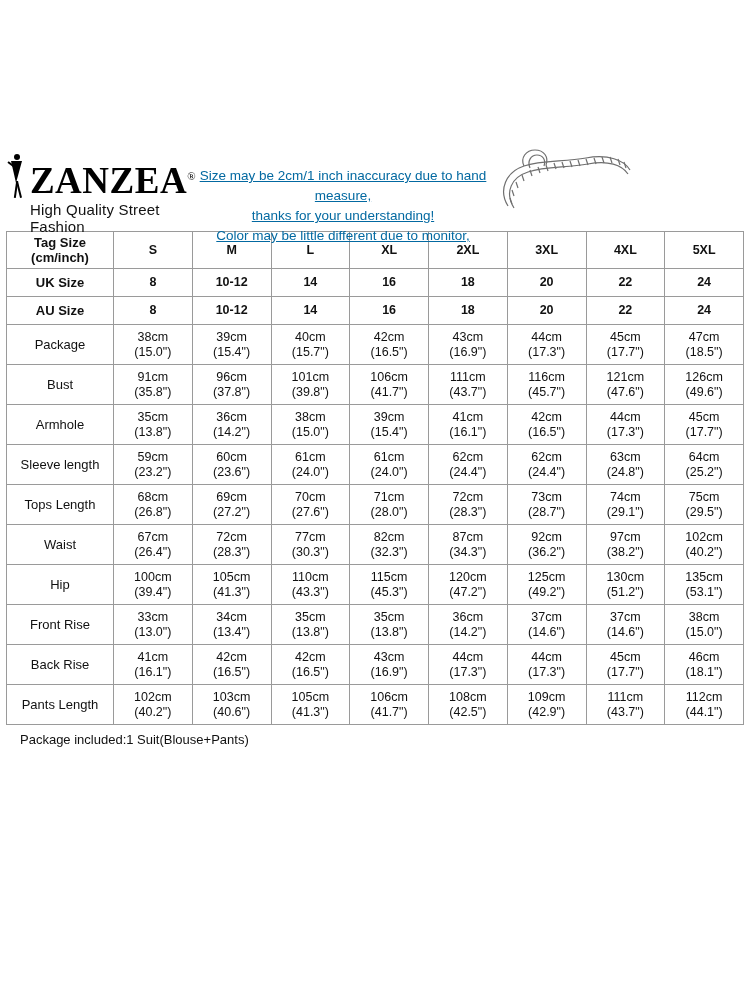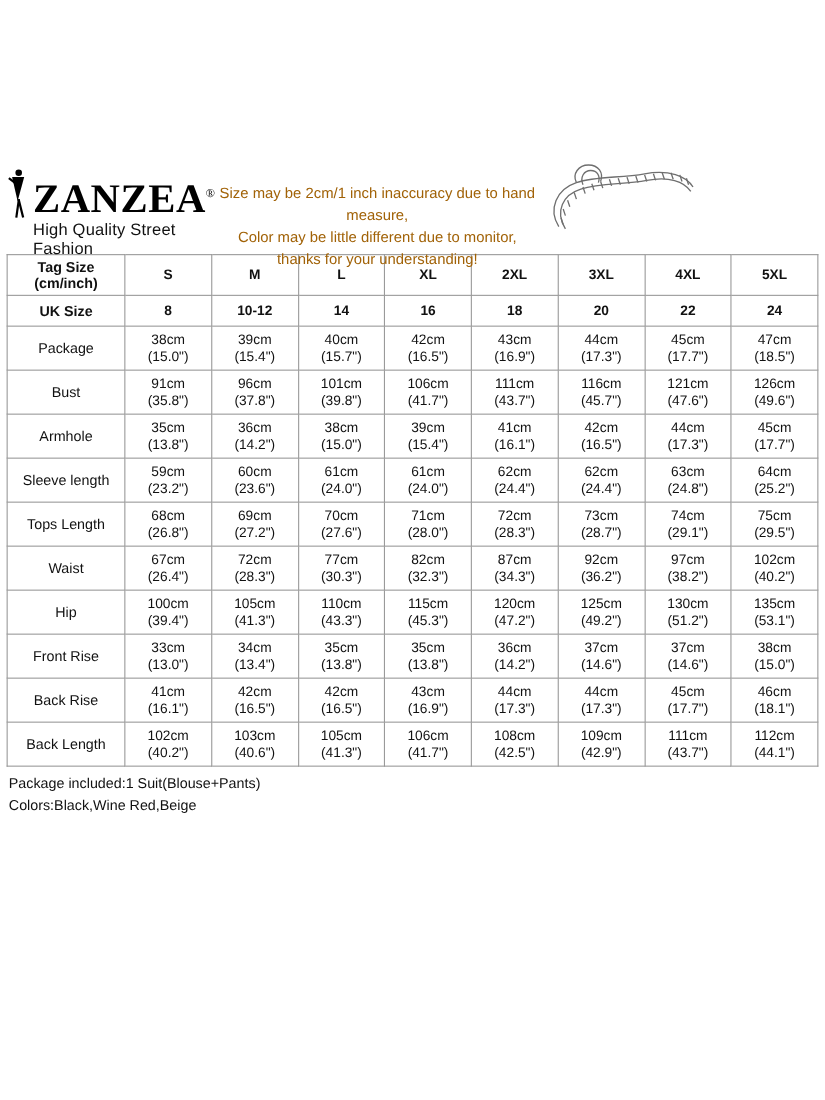--- a/index.html
+++ b/index.html
@@ -100,21 +100,22 @@
     color: #111;
     padding-left: 24px;
     margin-top: 1px;
   }
   .notice {
     flex: 1;
     text-align: center;
     font-size: 13.5px;
     line-height: 20px;
     padding-top: 20px;
-    color: #a16207;
+    color: #0369a1;
+    text-decoration: underline;
   }
   .tape {
     width: 160px;
     position: relative;
   }
   .tape svg { display:block; }
 
   
   table.size-table {
     border-collapse: collapse;
@@ -142,21 +143,21 @@
   }
   table.size-table tr.datarow td {
     height: 33px;
   }
   .cm { display:block; }
   .inch { display:block; }
 
   
   .footer {
     margin-top: 5px;
-    padding-left: 8px;
+    padding-left: 20px;
     font-size: 13px;
     line-height: 19.5px;
     color: #111;
   }
 </style>
 </head>
 <body>
 
 <div class="sheet">
 
@@ -171,22 +172,22 @@
           <span class="leg1"></span>
           <span class="leg2"></span>
         </div>
         <div class="brand-name"><span>ZANZEA</span><span class="brand-reg">®</span></div>
       </div>
       <div class="brand-tag">High Quality Street Fashion</div>
     </div>
 
     <div class="notice">
       <div>Size may be 2cm/1 inch inaccuracy due to hand measure,</div>
+      <div>thanks for your understanding!</div>
       <div>Color may be little different due to monitor,</div>
-      <div>thanks for your understanding!</div>
     </div>
 
     <div class="tape">
       <svg width="150" height="80" viewBox="0 0 150 80">
         <g fill="none" stroke="#6f6f6f" stroke-width="1.2">
           <path d="M18 60 C8 44 16 26 34 20 C52 14 74 16 96 12 C118 8 134 14 140 24"></path>
           <path d="M24 62 C14 46 22 31 38 26 C56 20 76 22 98 18 C118 14 132 19 138 28"></path>
           <path d="M34 20 C30 12 36 4 45 4 C54 4 59 11 56 19"></path>
           <path d="M40 22 C37 15 41 9 47 9 C53 9 56 14 54 20"></path>
           <path d="M96 13 L98 19 M104 12 L106 18 M112 11 L114 17 M120 11 L122 17 M128 13 L130 19 M134 16 L136 22
@@ -214,20 +215,31 @@
         <td class="rowhead">UK Size</td>
         <td>8</td>
         <td>10-12</td>
         <td>14</td>
         <td>16</td>
         <td>18</td>
         <td>20</td>
         <td>22</td>
         <td>24</td>
       </tr>
+      <tr class="headrow">
+        <td class="rowhead">AU Size</td>
+        <td>8</td>
+        <td>10-12</td>
+        <td>14</td>
+        <td>16</td>
+        <td>18</td>
+        <td>20</td>
+        <td>22</td>
+        <td>24</td>
+      </tr>
 
       <tr class="datarow">
         <td class="rowhead">Package</td>
         <td>
             <span class="cm">38cm</span>
             <span class="inch">(15.0")</span>
           </td>
         <td>
             <span class="cm">39cm</span>
             <span class="inch">(15.4")</span>
@@ -540,21 +552,21 @@
             <span class="cm">45cm</span>
             <span class="inch">(17.7")</span>
           </td>
         <td>
             <span class="cm">46cm</span>
             <span class="inch">(18.1")</span>
           </td>
       </tr>
 
       <tr class="datarow">
-        <td class="rowhead">Back Length</td>
+        <td class="rowhead">Pants Length</td>
         <td>
             <span class="cm">102cm</span>
             <span class="inch">(40.2")</span>
           </td>
         <td>
             <span class="cm">103cm</span>
             <span class="inch">(40.6")</span>
           </td>
         <td>
             <span class="cm">105cm</span>
@@ -579,16 +591,15 @@
         <td>
             <span class="cm">112cm</span>
             <span class="inch">(44.1")</span>
           </td>
       </tr>
     </tbody>
   </table>
 
   <div class="footer">
     <div>Package included:1 Suit(Blouse+Pants)</div>
-    <div>Colors:Black,Wine Red,Beige</div>
   </div>
 
 </div>
 
 </body></html>

